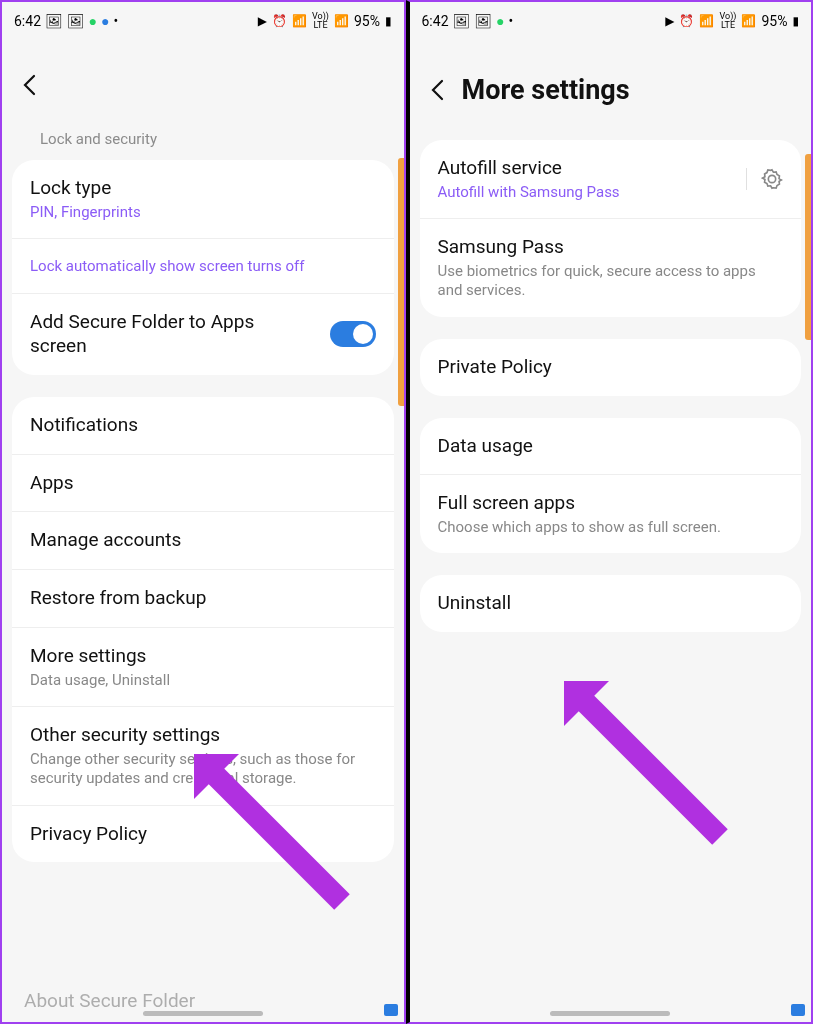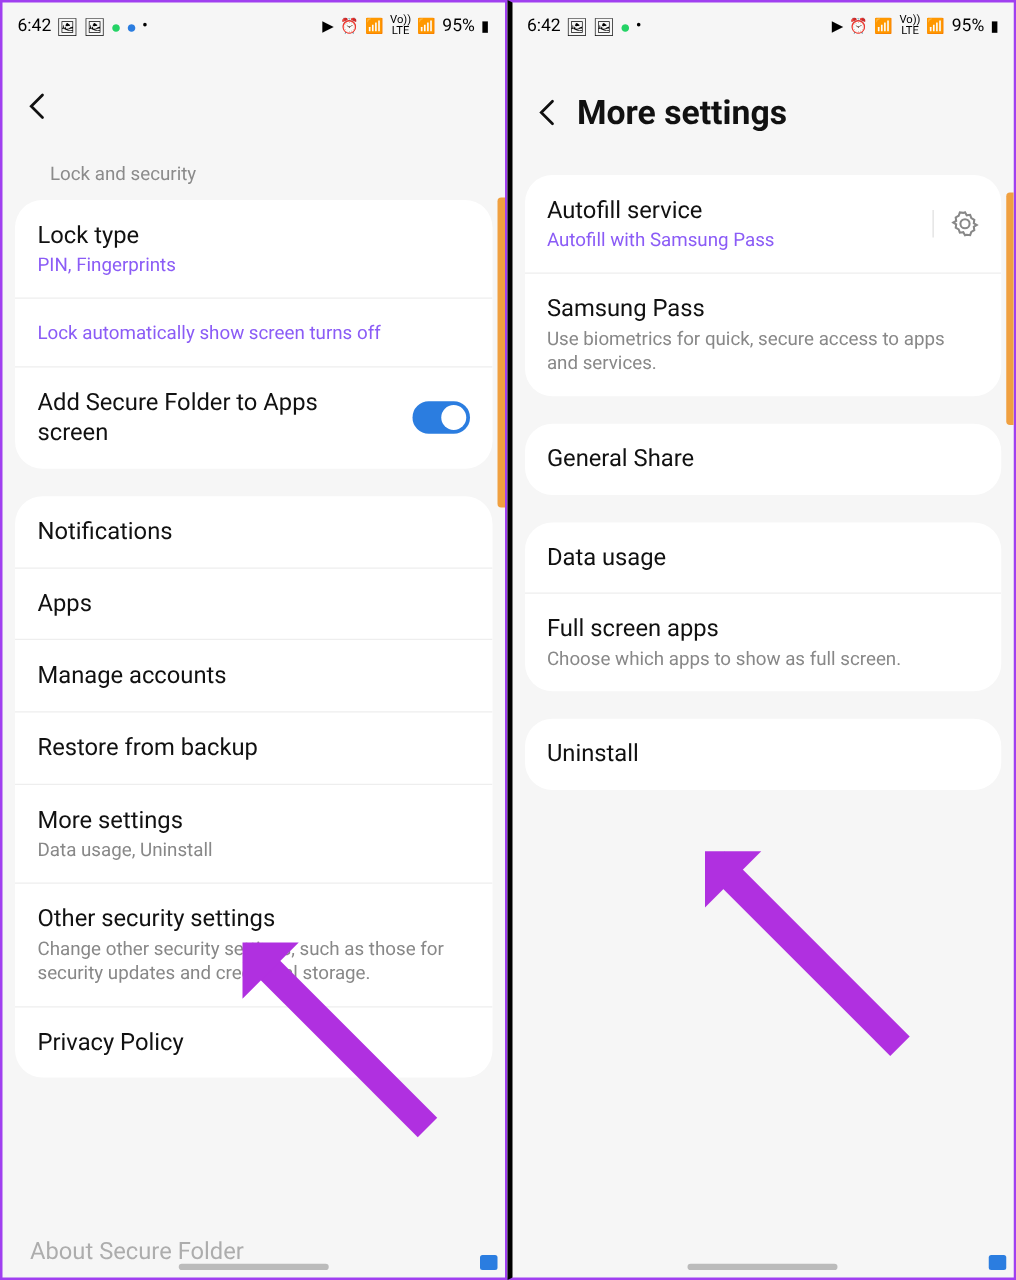--- a/index.html
+++ b/index.html
@@ -271,21 +271,21 @@
       </div>
     </div>
     <div class="row">
       <div class="row-title">Samsung Pass</div>
       <div class="row-sub">Use biometrics for quick, secure access to apps and services.</div>
     </div>
   </div>
 
   <div class="card">
     <div class="row">
-      <div class="row-title">General Share</div>
+      <div class="row-title">Private Policy</div>
     </div>
   </div>
 
   <div class="card">
     <div class="row">
       <div class="row-title">Data usage</div>
     </div>
     <div class="row">
       <div class="row-title">Full screen apps</div>
       <div class="row-sub">Choose which apps to show as full screen.</div>

